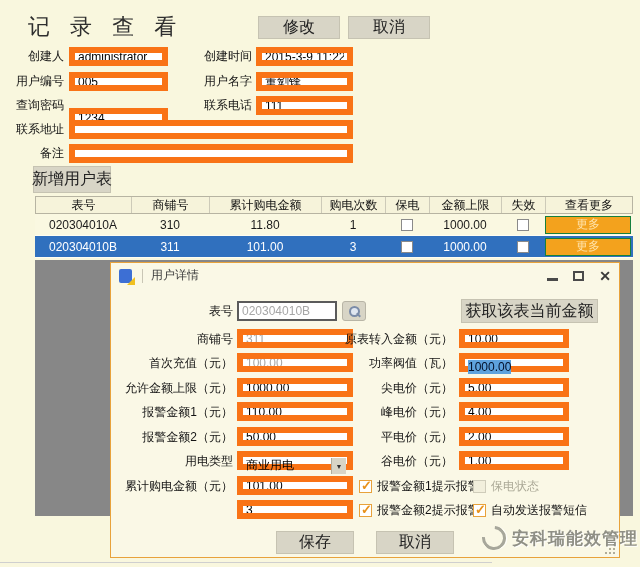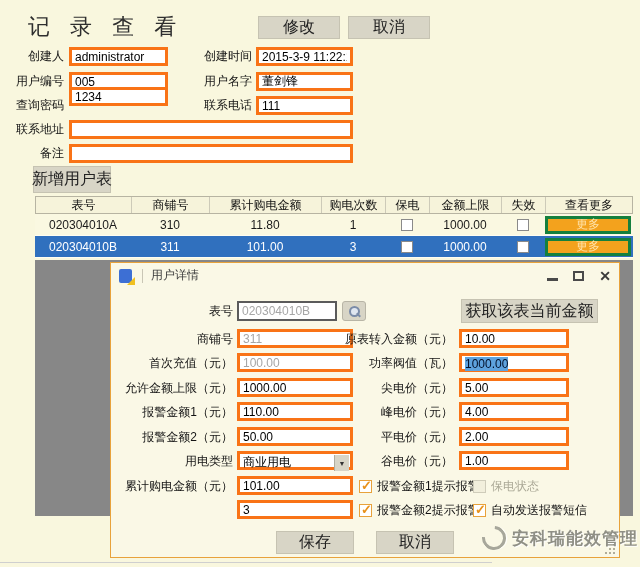--- a/index.html
+++ b/index.html
@@ -4,41 +4,41 @@
 <style>
   * { margin:0; padding:0; box-sizing:border-box; }
   html,body { background:#e8e8e8; }
   .page {
     position:relative; width:640px; height:567px; overflow:hidden;
     background:#F9F7DE; font-family:"Liberation Sans", sans-serif; font-size:12px; color:#1a1a1a;
   }
   .abs { position:absolute; }
   .lbl { font-size:12px; color:#141414; text-align:right; height:19px; line-height:19px; white-space:nowrap; }
   .inp {
-    background:#fff; border:3px solid #f97316; height:19px; line-height:17px;
+    background:#fff; border:6px solid #f97316; height:19px; line-height:17px;
     font-size:12px; padding:0 3px; color:#000; font-family:"Liberation Sans",sans-serif;
   }
   input.inp { outline:none; }
   .inp.dis { color:#a6a6a6; }
   .btn {
     background:#D8D5C6; border:1px solid #C6C3B2; font-size:16px; color:#222;
     display:flex; align-items:center; justify-content:center; cursor:default; white-space:nowrap;
   }
   .title { font-size:22px; letter-spacing:7px; color:#2e2e2e; white-space:nowrap; }
 
   
   .tbl-head { display:flex; height:18px; background:#F6F3DA; border:1px solid #b7b4a2; }
   .tbl-head .c { border-right:1px solid #cdcab8; display:flex; align-items:center; justify-content:center; font-size:12px; color:#111; overflow:hidden; }
   .tbl-head .c:last-child { border-right:none; }
   .tr { display:flex; height:22px; background:#FAF8E1; border-bottom:1px solid #fffdf0; align-items:center; }
   .tr .c { display:flex; align-items:center; justify-content:center; font-size:12px; overflow:hidden; }
   .tr.sel { background:#3070BE; color:#fff; }
   .tcb { width:12px; height:12px; background:#fff; border:1px solid #8a8a8a; }
   .more-btn {
-    width:100px; height:18px; background:#F3A21D; border:3px solid #15803d; color:#FFE2A8;
+    width:100px; height:18px; background:#F3A21D; border:1px solid #15803d; color:#FFE2A8;
     display:flex; align-items:center; justify-content:center; font-size:12px;
   }
   .tbl-empty { background:#878787; }
 
   
   .dlg { background:#FAF8E6; border:1px solid #E8A23B; z-index:5; }
   .dlg-titlebar { position:absolute; left:0; top:0; right:0; height:25px; display:flex; align-items:center; padding:0 8px; }
   .dicon { width:13px; height:14px; background:#3D6FD4; border-radius:2px; position:relative; }
   .dicon::after { content:""; position:absolute; right:-3px; bottom:-2px; width:0; height:0;
     border-left:8px solid transparent; border-bottom:8px solid #F0C020; }
@@ -92,21 +92,21 @@
   <input class="abs inp" style="left: 69px; top: 47px; width: 99px;" readonly="" value="administrator">
   <div class="abs lbl" style="left:180px;top:47px;width:72px;">创建时间</div>
   <input class="abs inp" style="left: 256px; top: 47px; width: 97px;" readonly="" value="2015-3-9 11:22:18">
 
   <div class="abs lbl" style="left:0;top:72px;width:64px;">用户编号</div>
   <input class="abs inp" style="left: 69px; top: 72px; width: 99px;" readonly="" value="005">
   <div class="abs lbl" style="left:180px;top:72px;width:72px;">用户名字</div>
   <input class="abs inp" style="left: 256px; top: 72px; width: 97px;" readonly="" value="董剑锋">
 
   <div class="abs lbl" style="left:0;top:96px;width:64px;">查询密码</div>
-  <input class="abs inp" style="left: 69px; top: 87px; width: 99px;" readonly="" value="1234">
+  <input class="abs inp" style="left: 69px; top: 108px; width: 99px;" readonly="" value="1234">
   <div class="abs lbl" style="left:180px;top:96px;width:72px;">联系电话</div>
   <input class="abs inp" style="left: 256px; top: 96px; width: 97px;" readonly="" value="111">
 
   <div class="abs lbl" style="left:0;top:120px;width:64px;">联系地址</div>
   <input class="abs inp" style="left: 69px; top: 120px; width: 284px;" readonly="" value="">
   <div class="abs lbl" style="left:0;top:144px;width:64px;">备注</div>
   <input class="abs inp" style="left: 69px; top: 144px; width: 284px;" readonly="" value="">
 
   <div class="abs btn" style="left:33px;top:166px;width:78px;height:27px;">新增用户表</div>
 

